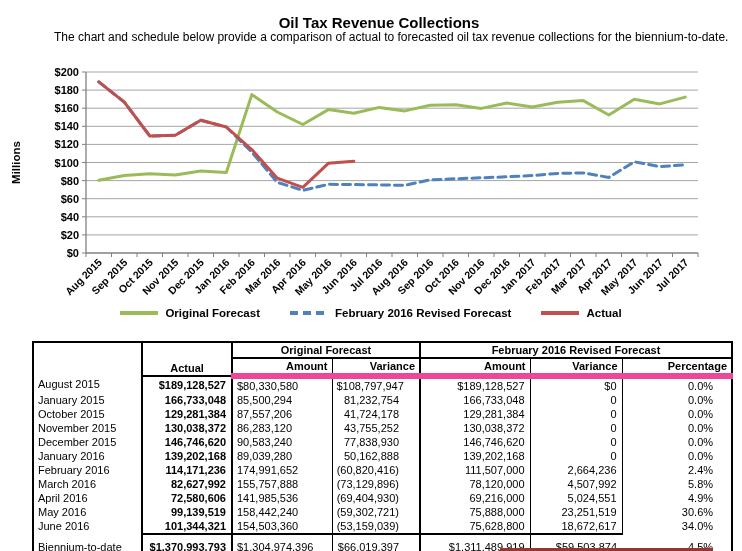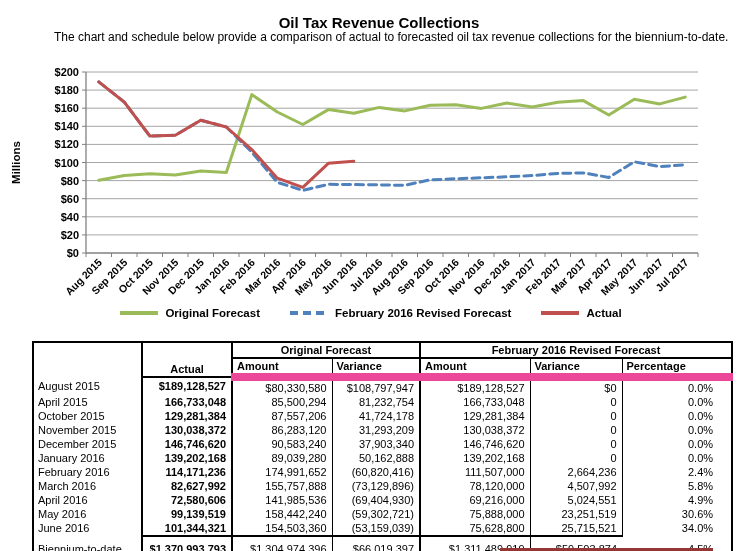--- a/index.html
+++ b/index.html
@@ -18,32 +18,32 @@
           justify-content:center;align-items:center;gap:30px;}
   .legend-item{display:flex;align-items:center;gap:7px;}
   .legend-label{font-size:11.5px;font-weight:bold;white-space:nowrap;}
   .swatch{display:inline-block;width:38px;height:3.5px;}
   table.datatable{position:absolute;top:341px;left:32px;width:699px;
         border-collapse:collapse;table-layout:fixed;border:2px solid #000;
         font-size:11px;}
   .datatable th,.datatable td{padding:0 4px;height:14px;line-height:13px;overflow:hidden;white-space:nowrap;}
   .gh{font-weight:bold;text-align:center;border-bottom:2px solid #000;height:14px;}
   .g1{border-right:2px solid #000;}
-  .ch{font-weight:bold;text-align:left;border-bottom:8px solid #ec4899;height:15px;}
+  .ch{font-weight:bold;text-align:right;border-bottom:6px solid #ec4899;height:15px;}
   .blankhead{border-right:2px solid #000;}
   .actualhead{border-right:2px solid #000;border-bottom:2px solid #000;
               vertical-align:bottom;text-align:center;font-weight:bold;}
   .c2r{border-right:1px solid #000;}
   .c3r{border-right:2px solid #000;}
   .c4r{border-right:1px solid #000;}
   .c5r{border-right:1px solid #000;}
   td.c0{border-right:2px solid #000;text-align:left;}
   td.c1{border-right:2px solid #000;text-align:right;padding-right:5px;font-weight:bold;}
-  td.c2{border-right:1px solid #000;text-align:right;padding-right:5px;}
-  td.c3{border-right:2px solid #000;text-align:right;padding-right:5px;}
+  td.c2{border-right:1px solid #000;padding-right:5px;}
+  td.c3{border-right:2px solid #000;text-align:right;padding-right:20px;}
   td.c4{border-right:1px solid #000;text-align:right;padding-right:5px;}
   td.c5{border-right:1px solid #000;text-align:right;padding-right:5px;}
   td.c6{text-align:right;padding-right:18px;}
   tr.tot td{border-top:2px solid #000;height:19px;vertical-align:bottom;padding-bottom:2px;}
   tr.tot td.c0{border-top:none;}
   tr.tot td.c5{border-right:none;}
   tr.tot td.c6{border-top:none;}
   .red-rule{position:absolute;top:548px;left:500px;width:213px;height:3px;background:#943634;}
 </style>
 </head>
@@ -189,51 +189,51 @@
         <tr>
           <td class="c0">August 2015</td>
           <td class="c1">$189,128,527</td>
           <td class="c2">$80,330,580</td>
           <td class="c3">$108,797,947</td>
           <td class="c4">$189,128,527</td>
           <td class="c5">$0</td>
           <td class="c6">0.0%</td>
         </tr>
         <tr>
-          <td class="c0">April 2015</td>
+          <td class="c0">January 2015</td>
           <td class="c1">166,733,048</td>
           <td class="c2">85,500,294</td>
           <td class="c3">81,232,754</td>
           <td class="c4">166,733,048</td>
           <td class="c5">0</td>
           <td class="c6">0.0%</td>
         </tr>
         <tr>
           <td class="c0">October 2015</td>
           <td class="c1">129,281,384</td>
           <td class="c2">87,557,206</td>
           <td class="c3">41,724,178</td>
           <td class="c4">129,281,384</td>
           <td class="c5">0</td>
           <td class="c6">0.0%</td>
         </tr>
         <tr>
           <td class="c0">November 2015</td>
           <td class="c1">130,038,372</td>
           <td class="c2">86,283,120</td>
-          <td class="c3">31,293,209</td>
+          <td class="c3">43,755,252</td>
           <td class="c4">130,038,372</td>
           <td class="c5">0</td>
           <td class="c6">0.0%</td>
         </tr>
         <tr>
           <td class="c0">December 2015</td>
           <td class="c1">146,746,620</td>
           <td class="c2">90,583,240</td>
-          <td class="c3">37,903,340</td>
+          <td class="c3">77,838,930</td>
           <td class="c4">146,746,620</td>
           <td class="c5">0</td>
           <td class="c6">0.0%</td>
         </tr>
         <tr>
           <td class="c0">January 2016</td>
           <td class="c1">139,202,168</td>
           <td class="c2">89,039,280</td>
           <td class="c3">50,162,888</td>
           <td class="c4">139,202,168</td>
@@ -275,21 +275,21 @@
           <td class="c4">75,888,000</td>
           <td class="c5">23,251,519</td>
           <td class="c6">30.6%</td>
         </tr>
         <tr>
           <td class="c0">June 2016</td>
           <td class="c1">101,344,321</td>
           <td class="c2">154,503,360</td>
           <td class="c3">(53,159,039)</td>
           <td class="c4">75,628,800</td>
-          <td class="c5">25,715,521</td>
+          <td class="c5">18,672,617</td>
           <td class="c6">34.0%</td>
         </tr>
         <tr class="tot">
           <td class="c0">Biennium-to-date</td>
           <td class="c1">$1,370,993,793</td>
           <td class="c2">$1,304,974,396</td>
           <td class="c3">$66,019,397</td>
           <td class="c4">$1,311,489,919</td>
           <td class="c5">$59,503,874</td>
           <td class="c6">4.5%</td>

